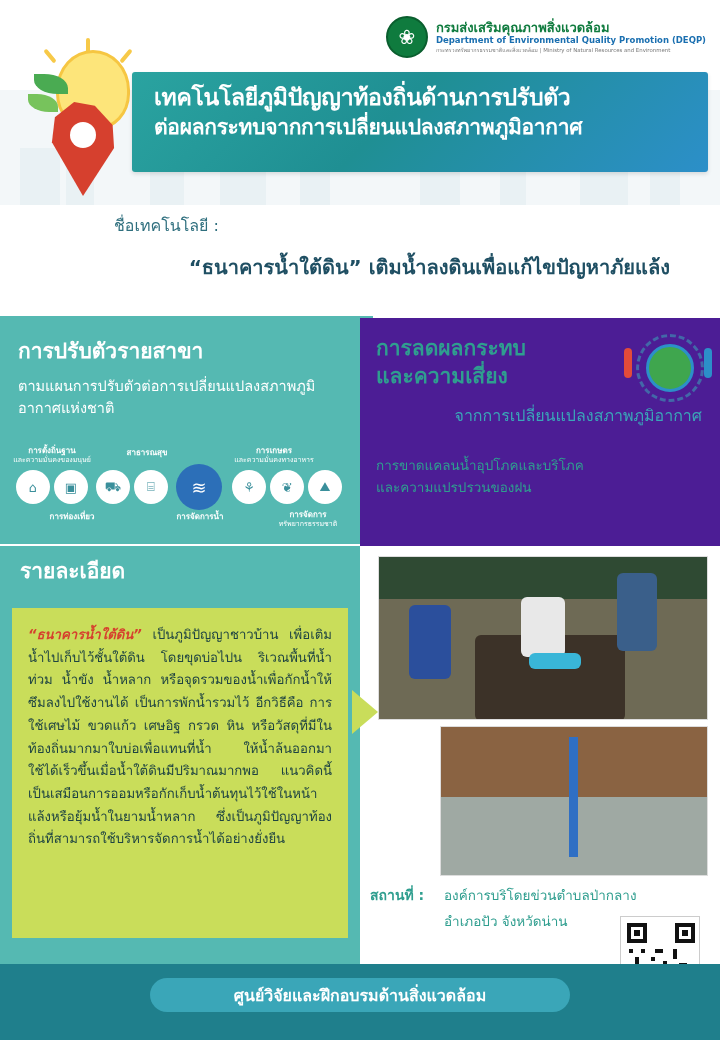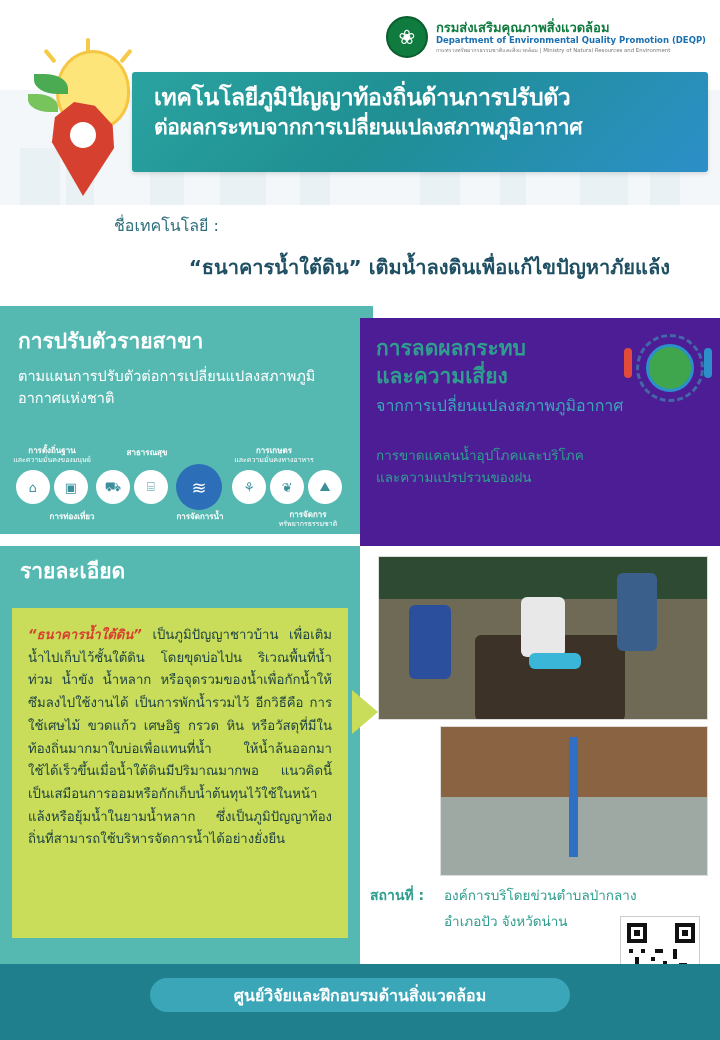--- a/index.html
+++ b/index.html
@@ -89,38 +89,38 @@
     font-size: 16px; color: #2f6f7e;
   }
   .name-value {
     position: absolute; top: 46px; left: 70px; width: 600px;
     text-align: right;
     font-size: 20px; font-weight: bold; color: #1f4f63;
   }
 
   
   .panel-left {
-    position: absolute; top: 306px; left: 0; width: 373px; height: 228px;
+    position: absolute; top: 316px; left: 0; width: 373px; height: 228px;
     background: #55b9b2;
     padding: 18px 16px 10px 18px;
     color: #ffffff;
   }
   .panel-left h2 { font-size: 21px; font-weight: bold; margin-bottom: 8px; }
   .panel-left p { font-size: 14.5px; line-height: 1.55; }
 
   .panel-right {
     position: absolute; top: 318px; left: 360px; width: 360px; height: 228px;
     background: #4c1d95;
     padding: 16px 18px 10px 16px;
   }
   .panel-right h2 {
     font-size: 21px; font-weight: bold; color: #2f9e8f; line-height: 1.35;
   }
   .panel-right .sub {
-    font-size: 16px; color: #3aa6b8; margin-top: 4px; line-height: 1.4;
+    font-size: 16px; color: #3aa6b8; margin-top: 14px; line-height: 1.4; text-align: right;
   }
   .panel-right .note {
     font-size: 13.5px; color: #2f9e8f; line-height: 1.6; margin-top: 28px;
   }
   .globe-icon {
     position: absolute; top: 26px; right: 26px; width: 48px; height: 48px;
     border-radius: 50%;
     background: #3fa64e;
     border: 3px solid #2c8fc9;
   }

